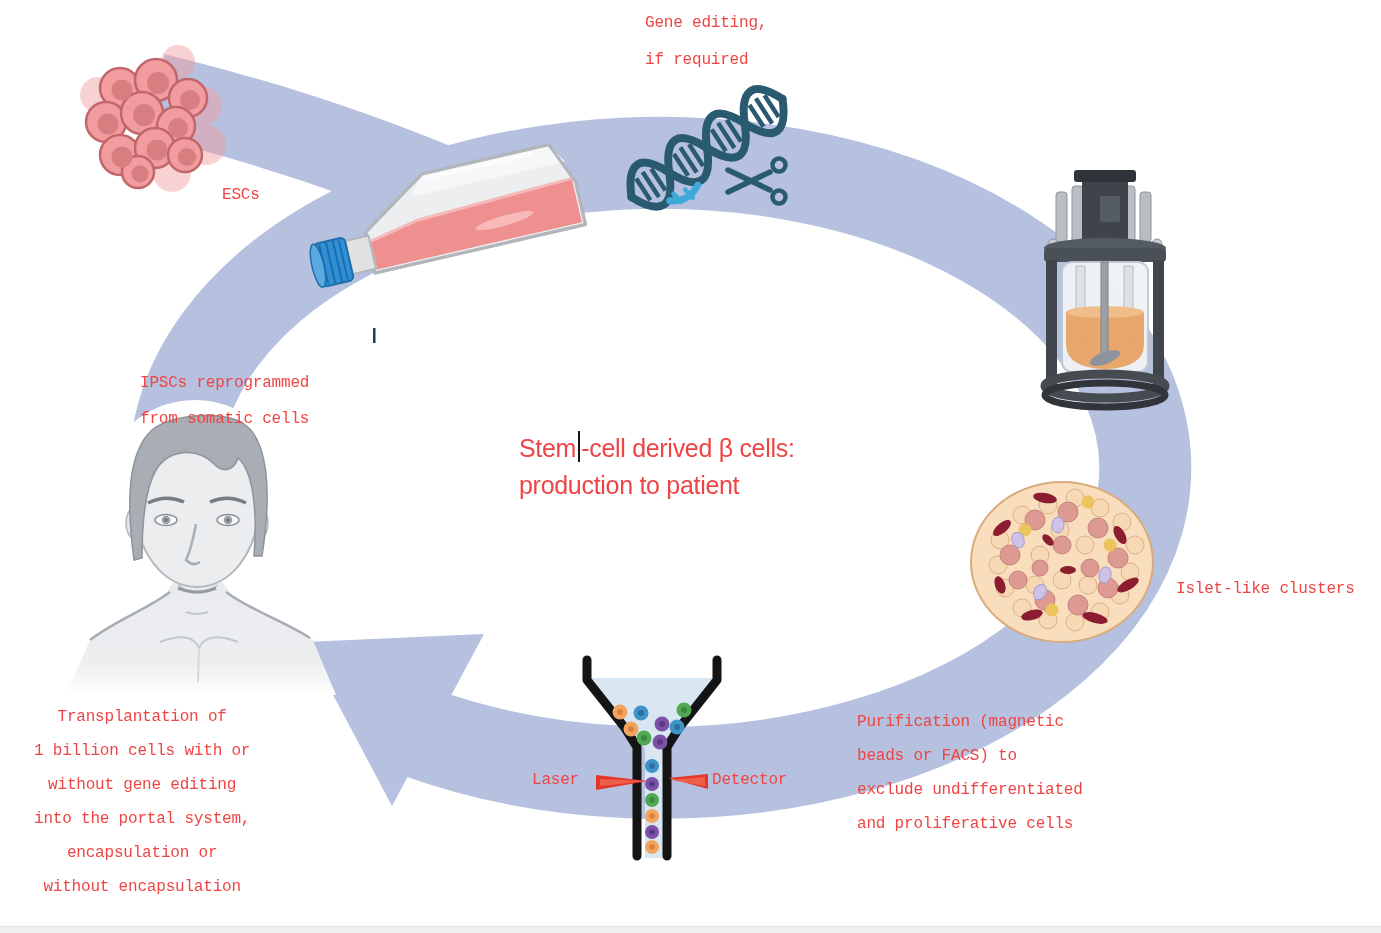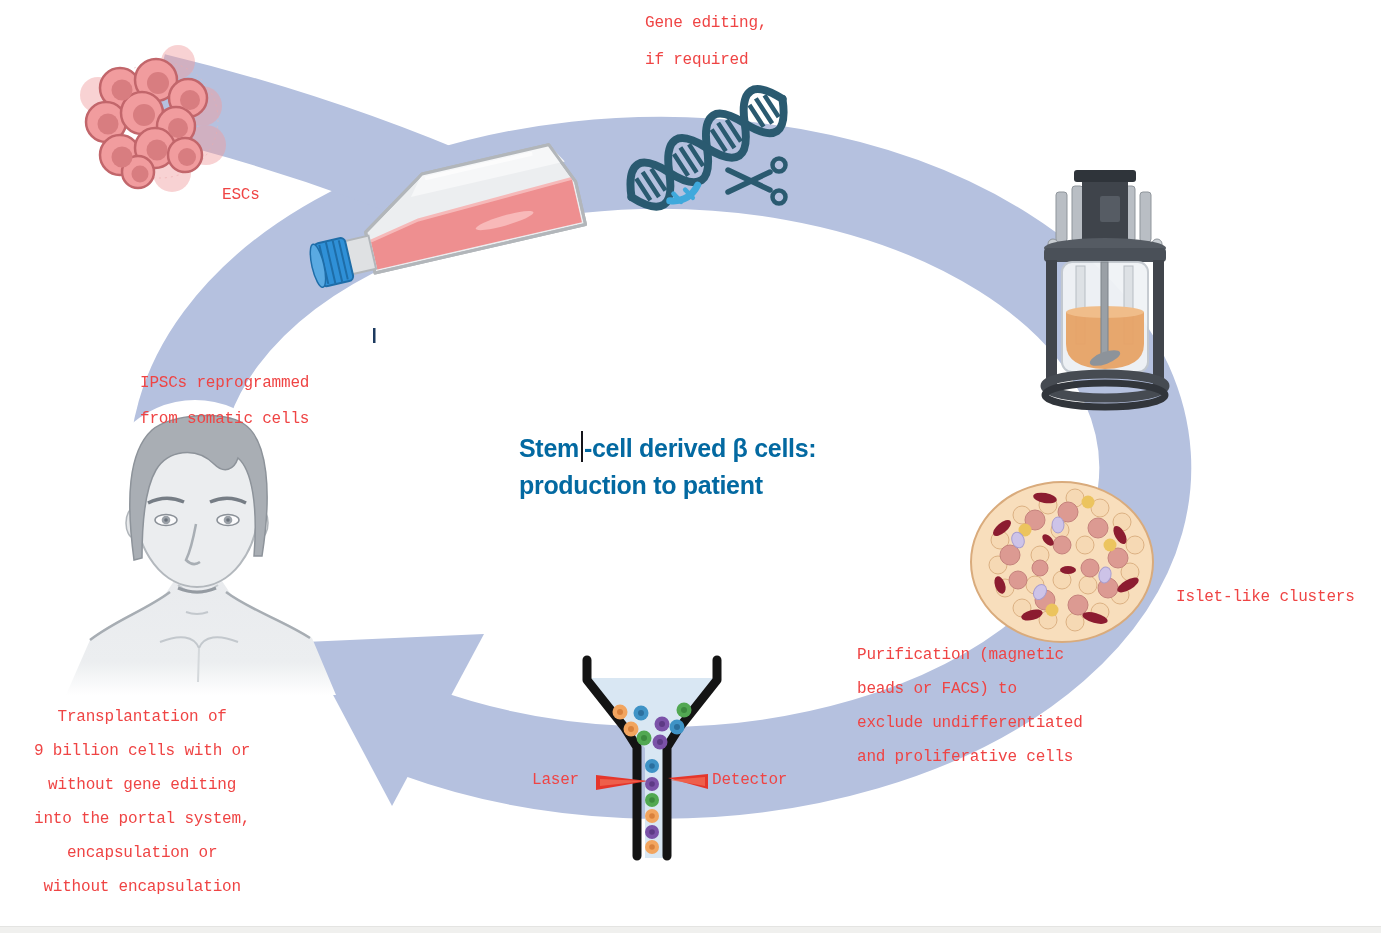--- a/index.html
+++ b/index.html
@@ -3,21 +3,21 @@
 <meta charset="utf-8">
 <style>
   html,body{margin:0;padding:0;background:#fff;}
   #stage{position:relative;width:1381px;height:933px;background:#ffffff;overflow:hidden;
          font-family:"Liberation Sans",sans-serif;}
   #bg{position:absolute;left:0;top:0;width:1381px;height:933px;}
   .lbl{position:absolute;font-size:16px;letter-spacing:-0.2px;color:#ef4444;
        line-height:34px;white-space:nowrap;z-index:5;font-family:Liberation Mono, monospace;}
   .lh36{line-height:36px}
   .lh37{line-height:37px}
-  .ttl{position:absolute;font-size:25px;font-weight:bold;color:#0369a1;
+  .ttl{position:absolute;font-size:25px;font-weight:normal;color:#ef4444;
        line-height:37px;white-space:nowrap;z-index:5;letter-spacing:-0.3px;}
   .caret{display:inline-block;width:2px;height:31px;background:#15151a;
          vertical-align:-5px;margin:0 1px 0 2px;}
   .strip{position:absolute;left:0;bottom:0;width:1381px;height:6px;background:#f0f0ee;
          border-top:1px solid #e4e4e2;z-index:4;}
 </style>
 </head>
 <body>
 
 <div id="stage">
@@ -284,35 +284,35 @@
   <div class="lbl lh37" style="left:645px;top:5px;">
     <div>Gene editing,</div>
     <div>if required</div>
   </div>
 
   <div class="lbl" style="left:222px;top:178px;">ESCs</div>
 
   <div class="lbl lh36" style="left:1002px;top:100px;">
   </div>
 
-  <div class="lbl" style="left:1176px;top:572px;margin-top:8px;">Islet-like clusters</div>
-
-  <div class="lbl" style="left:857px;top:638px;">
+  <div class="lbl" style="left:1176px;top:572px;">Islet-like clusters</div>
+
+  <div class="lbl" style="left:857px;top:705px;">
     <div>Purification (magnetic</div>
     <div>beads or FACS) to</div>
     <div>exclude undifferentiated</div>
     <div>and proliferative cells</div>
   </div>
 
   <div class="lbl" style="left:532px;top:763px;">Laser</div>
   <div class="lbl" style="left:712px;top:763px;text-align:right;">Detector</div>
 
   <div class="lbl" style="left:34px;top:700px;text-align:center;">
     <div>Transplantation of</div>
-    <div>9 billion cells with or</div>
+    <div>1 billion cells with or</div>
     <div>without gene editing</div>
     <div>into the portal system,</div>
     <div>encapsulation or</div>
     <div>without encapsulation</div>
   </div>
 
   <div class="lbl lh36" style="left:140px;top:329px;margin-top:36px;">
     <div>IPSCs reprogrammed</div>
     <div>from somatic cells</div>
   </div>

